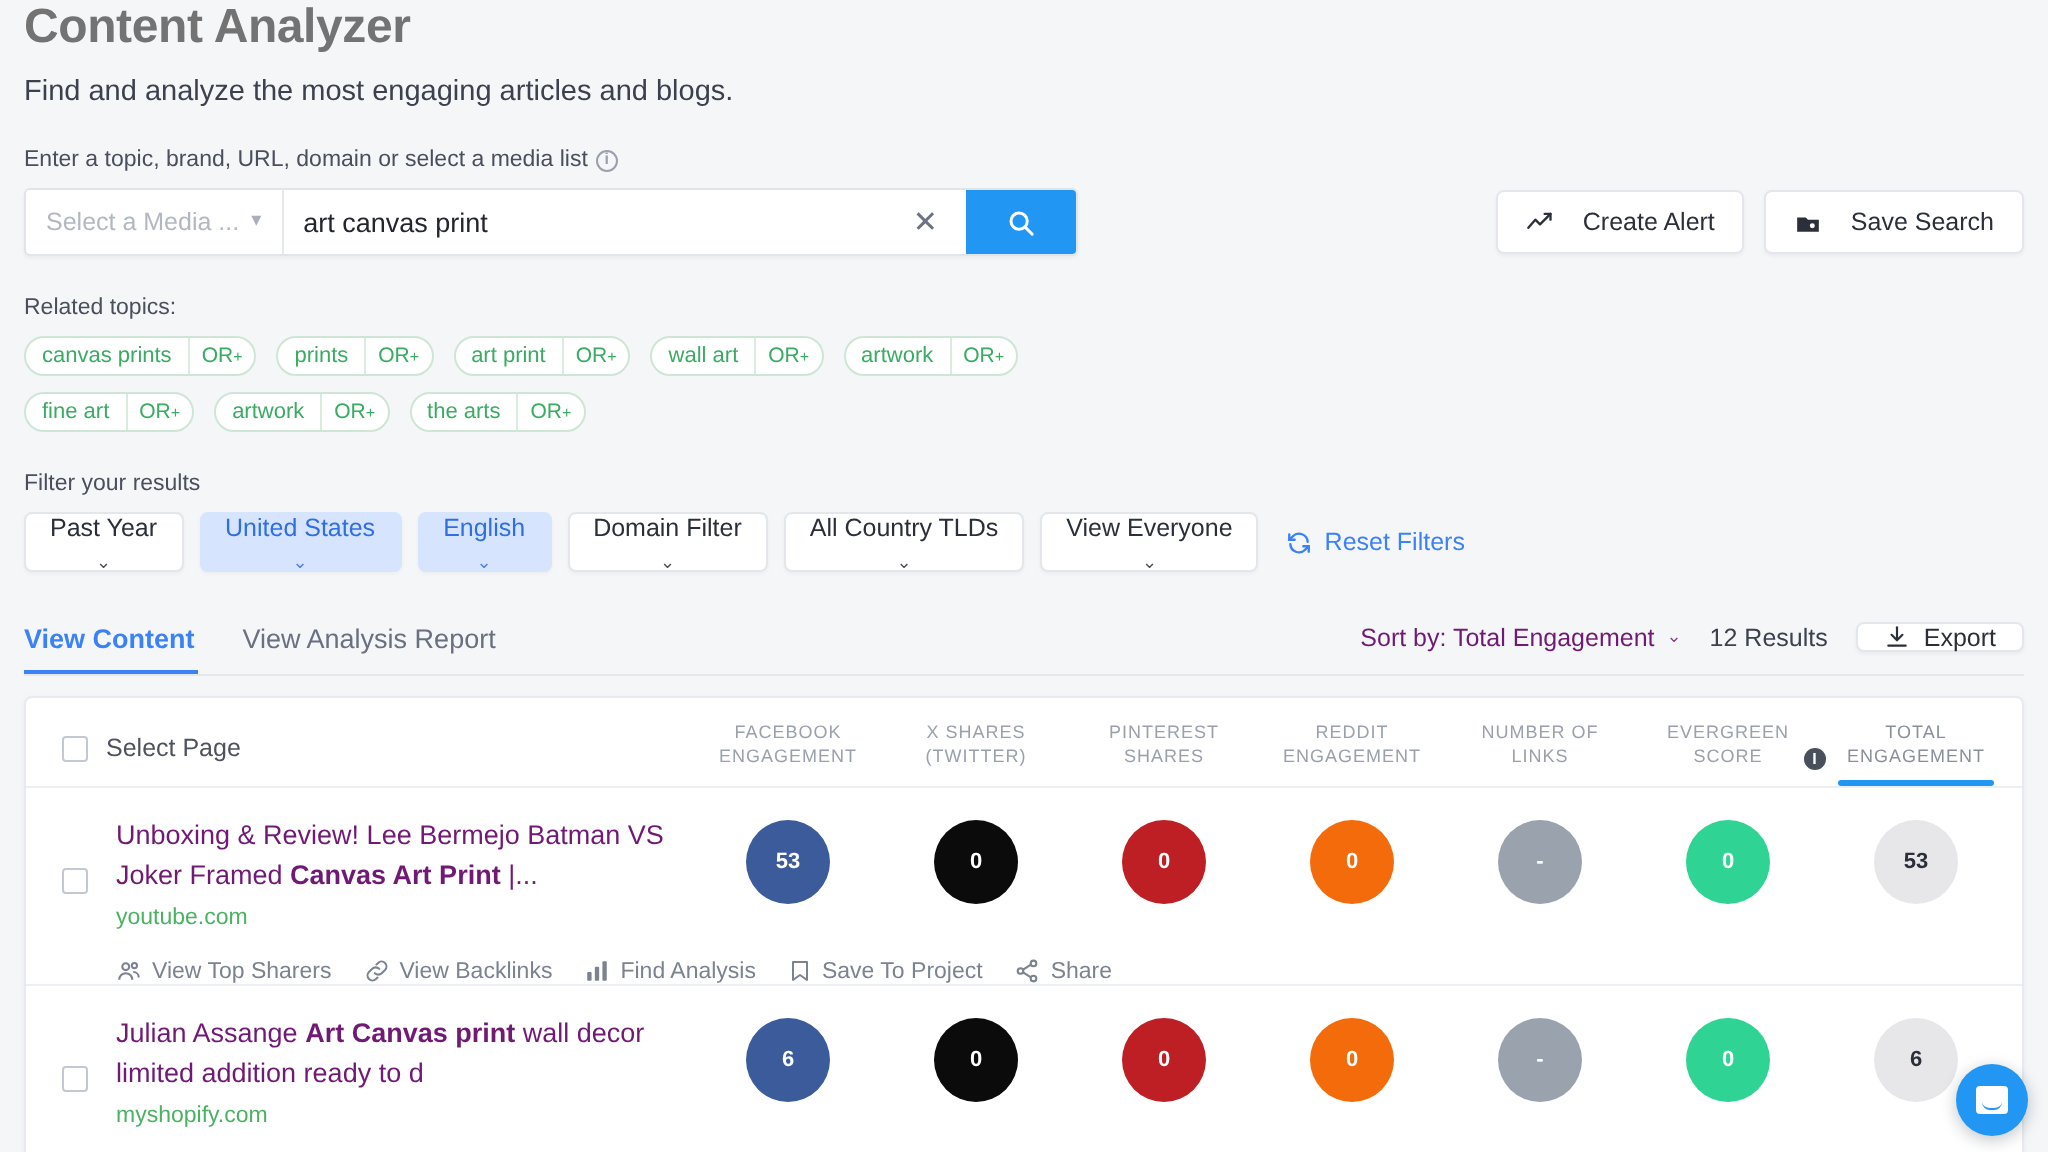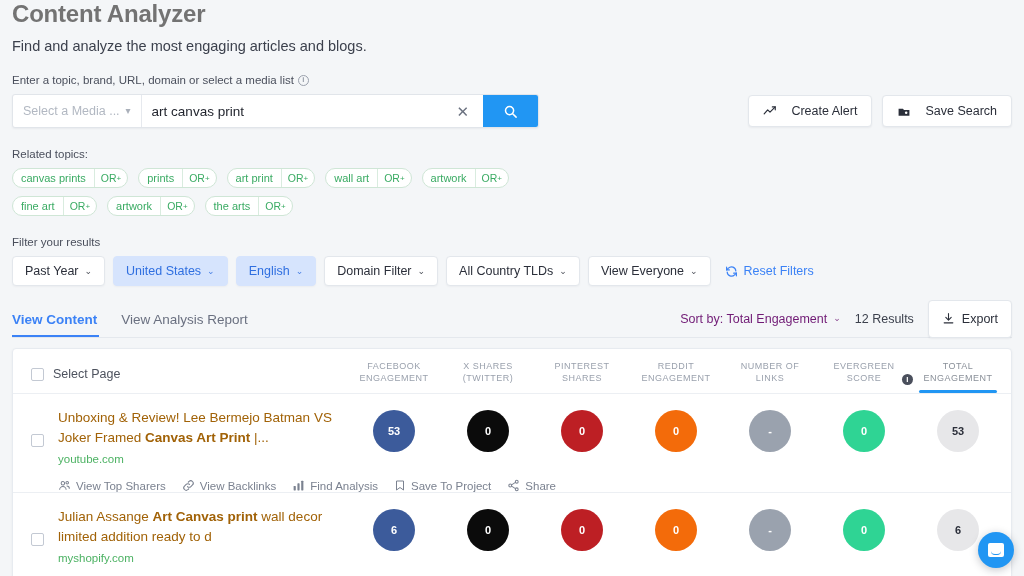--- a/index.html
+++ b/index.html
@@ -89,20 +89,21 @@
 
   
   .filter-label { font-size: 11.5px; color: #4a4f5c; margin-top: 20px; }
   .filters { display: flex; align-items: center; gap: 8px; margin-top: 8px; }
   .fbtn {
     display: flex; align-items: center; gap: 6px; height: 30px; padding: 0 12px;
     background: #fff; border: 1px solid #e3e7ec; border-radius: 4px;
     font-size: 12.5px; color: #2b2f3a; cursor: pointer;
     box-shadow: 0 1px 2px rgba(16,24,40,0.04);
     white-space: nowrap;
+    flex-direction: column;
   }
   .fbtn.active { background: #d6e4fd; border-color: #d6e4fd; color: #2f6fe0; }
   .caret { font-size: 9px; line-height: 1; opacity: .85; }
   .reset {
     display: flex; align-items: center; gap: 6px; margin-left: 6px;
     font-size: 12.5px; color: #3b82f6; cursor: pointer;
   }
 
   
   .tabrow {
@@ -116,21 +117,21 @@
   }
   .tab.active { color: #3b82f6; font-weight: bold; }
   .tab.active::after {
     content: ""; position: absolute; left: 0; right: 0; bottom: -1px;
     height: 2px; background: #3b82f6;
   }
   .tab-right { margin-left: auto; display: flex; align-items: center; gap: 14px; position: relative; top: -2px; }
   .sortby { font-size: 12.5px; color: #701a75; display: flex; align-items: center; gap: 6px; cursor: pointer; }
   .results-count { font-size: 12.5px; color: #3c414d; }
   .export {
-    display: flex; align-items: center; gap: 7px; height: 38px; padding: 0 13px;
+    display: flex; align-items: center; gap: 7px; height: 15px; padding: 0 13px;
     background: #fff; border: 1px solid #e3e7ec; border-radius: 4px;
     font-size: 12.5px; color: #2b2f3a; cursor: pointer;
     box-shadow: 0 1px 2px rgba(16,24,40,0.05);
   }
 
   
   .table {
     margin-top: 10px; background: #fff;
     border: 1px solid #e7ebf0; border-radius: 4px 4px 0 0;
     box-shadow: 0 1px 3px rgba(16,24,40,0.05);
@@ -157,21 +158,21 @@
   .th-info {
     position: absolute; right: -2px; top: 14px;
     width: 11px; height: 11px; border-radius: 50%; background: #4a4f5c;
     color: #fff; font-size: 8px; font-weight: bold;
     display: flex; align-items: center; justify-content: center;
   }
 
   .row { display: flex; align-items: flex-start; border-top: 1px solid #eceff3; padding: 14px 6px 0 18px; min-height: 96px; }
   .row-check { padding-top: 26px; }
   .row-main { width: 290px; padding-left: 14px; }
-  .row-title { font-size: 13.5px; line-height: 20px; color: #a16207; }
+  .row-title { font-size: 13.5px; line-height: 20px; color: #701a75; }
   .row-title b { font-weight: bold; }
   .row-domain { font-size: 11.5px; color: #4cb263; margin-top: 5px; }
   .row-actions { display: flex; align-items: center; gap: 16px; margin-top: 14px; }
   .act { display: flex; align-items: center; gap: 5px; font-size: 11.5px; color: #7b8290; cursor: pointer; white-space: nowrap; }
 
   .row-metrics { margin-left: auto; display: flex; align-items: flex-start; }
   .cell { width: 94px; display: flex; justify-content: center; padding-top: 2px; }
   .bubble {
     width: 42px; height: 42px; border-radius: 50%;
     display: flex; align-items: center; justify-content: center;

